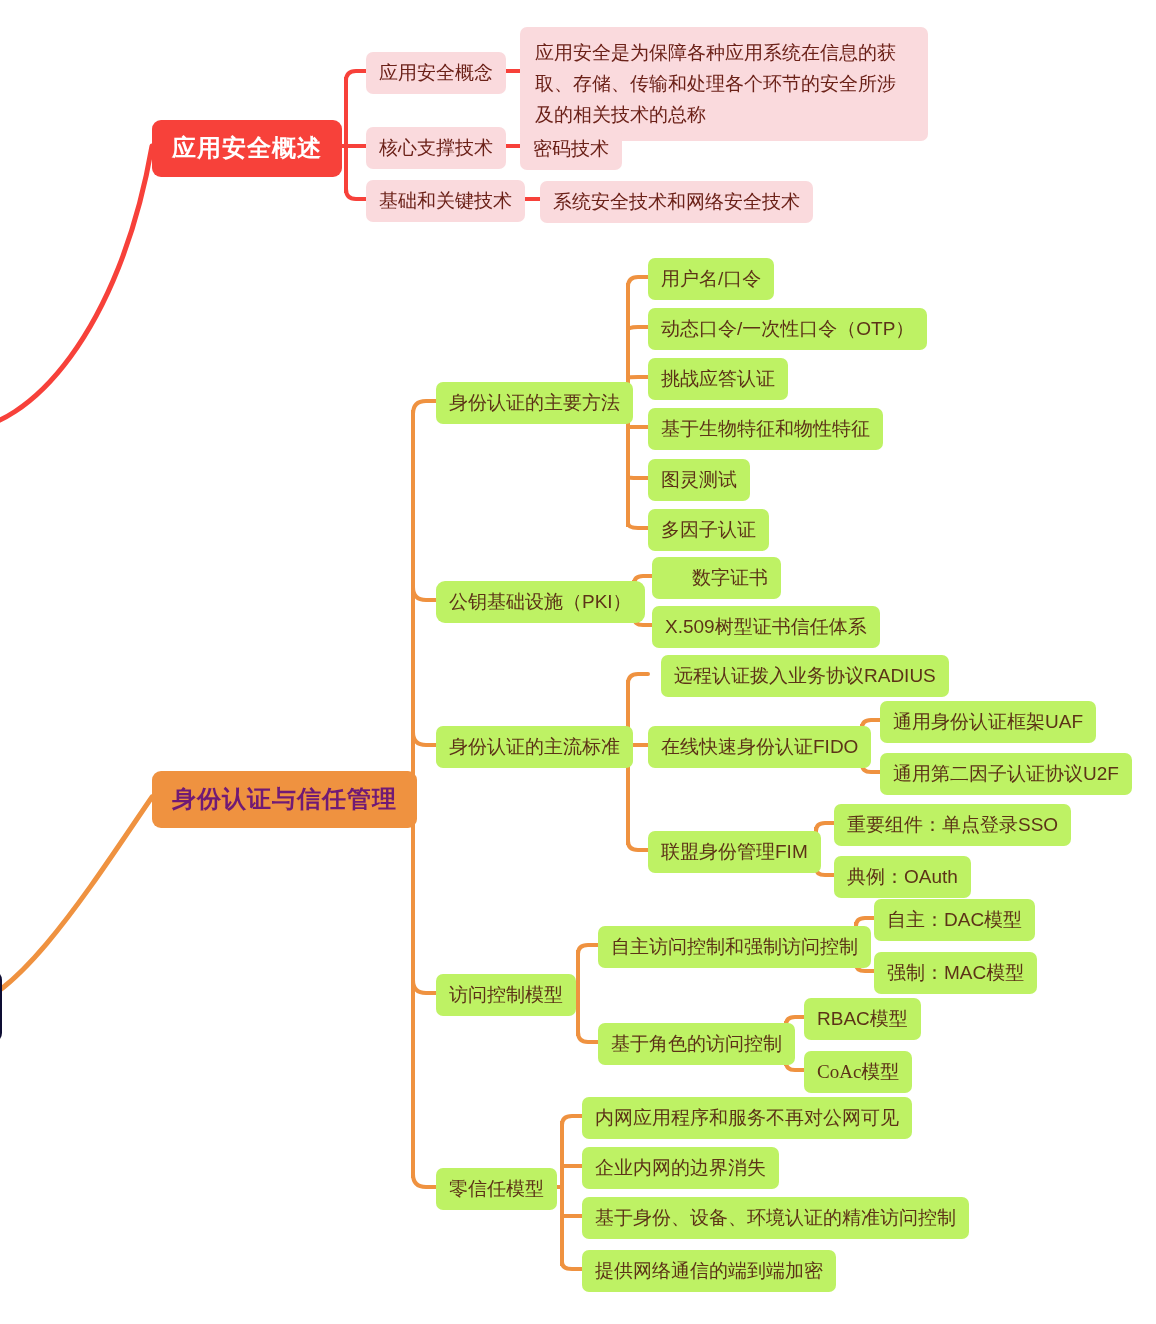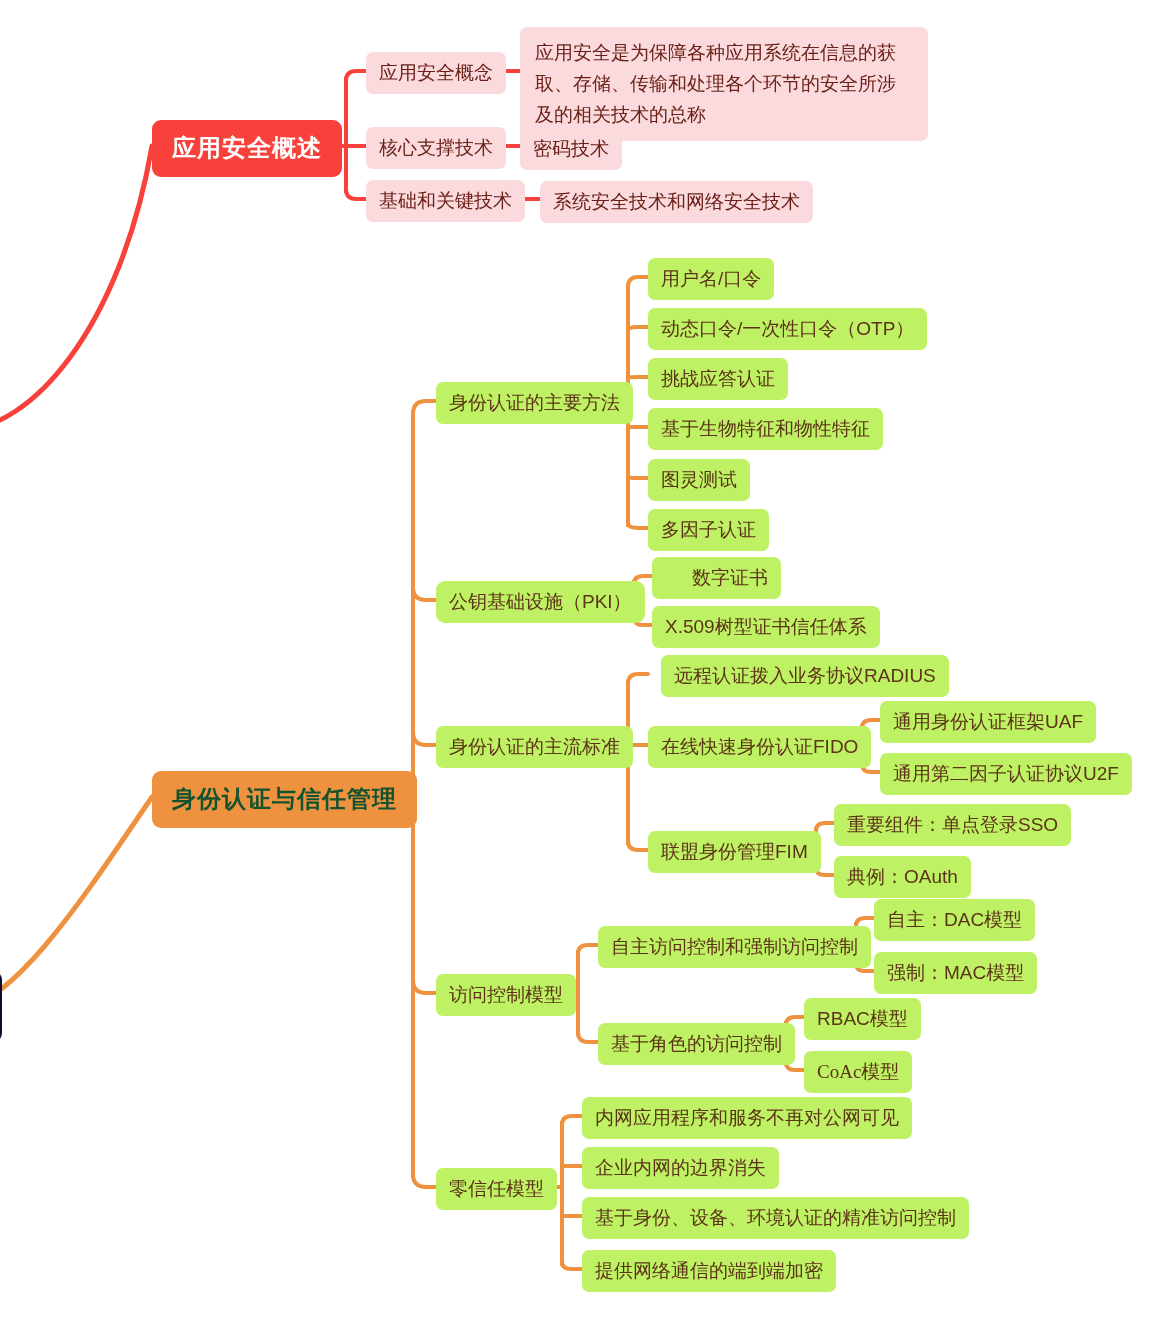--- a/index.html
+++ b/index.html
@@ -44,21 +44,21 @@
     background: #f7413a;
     color: #ffffff;
     font-size: 24px;
     font-weight: bold;
     border-radius: 9px;
     padding: 11px 20px;
     letter-spacing: 1px;
   }
   .node.topic-orange {
     background: #ef9240;
-    color: #14532d;
+    color: #701a75;
     font-size: 24px;
     font-weight: bold;
     border-radius: 9px;
     padding: 11px 20px;
     letter-spacing: 1px;
   }
   
   .node.pink {
     background: #fadadd;
     color: #6b2118;

